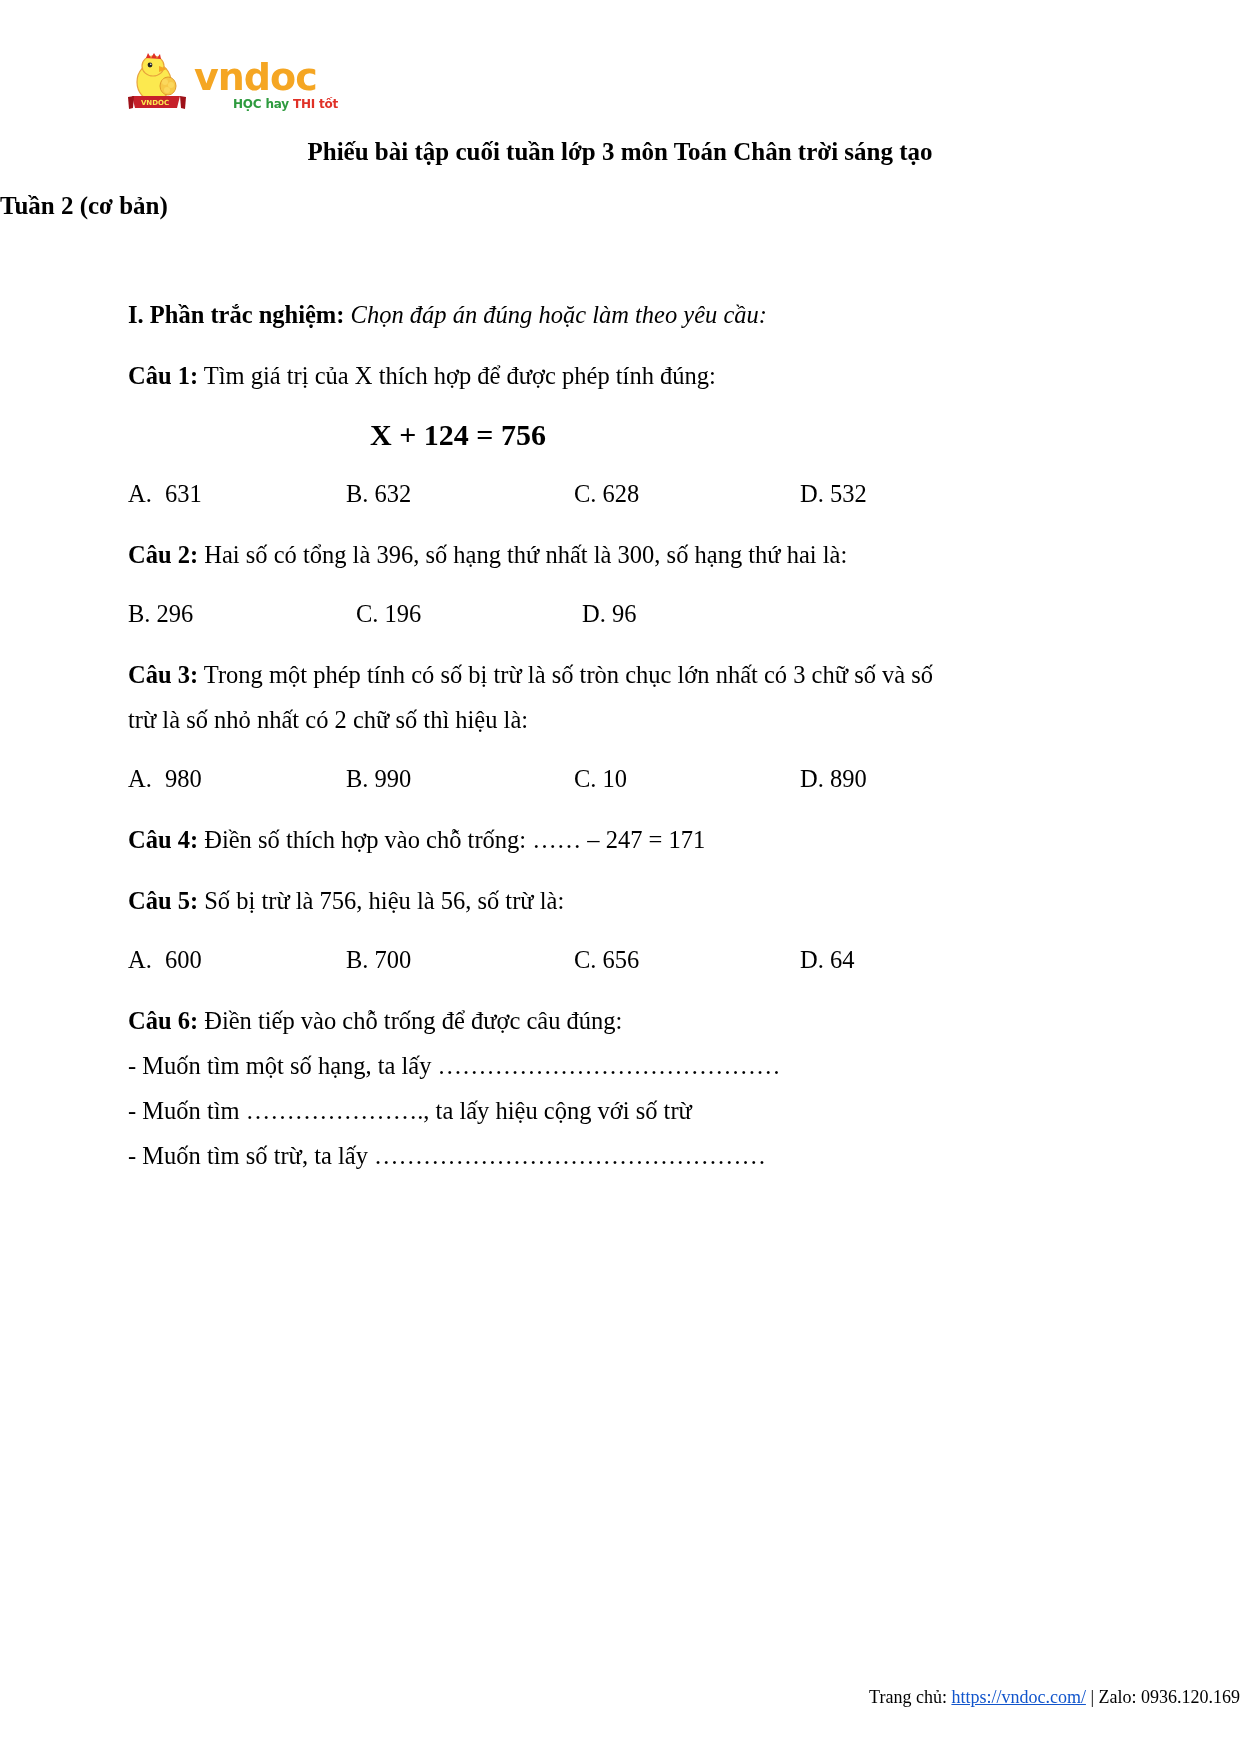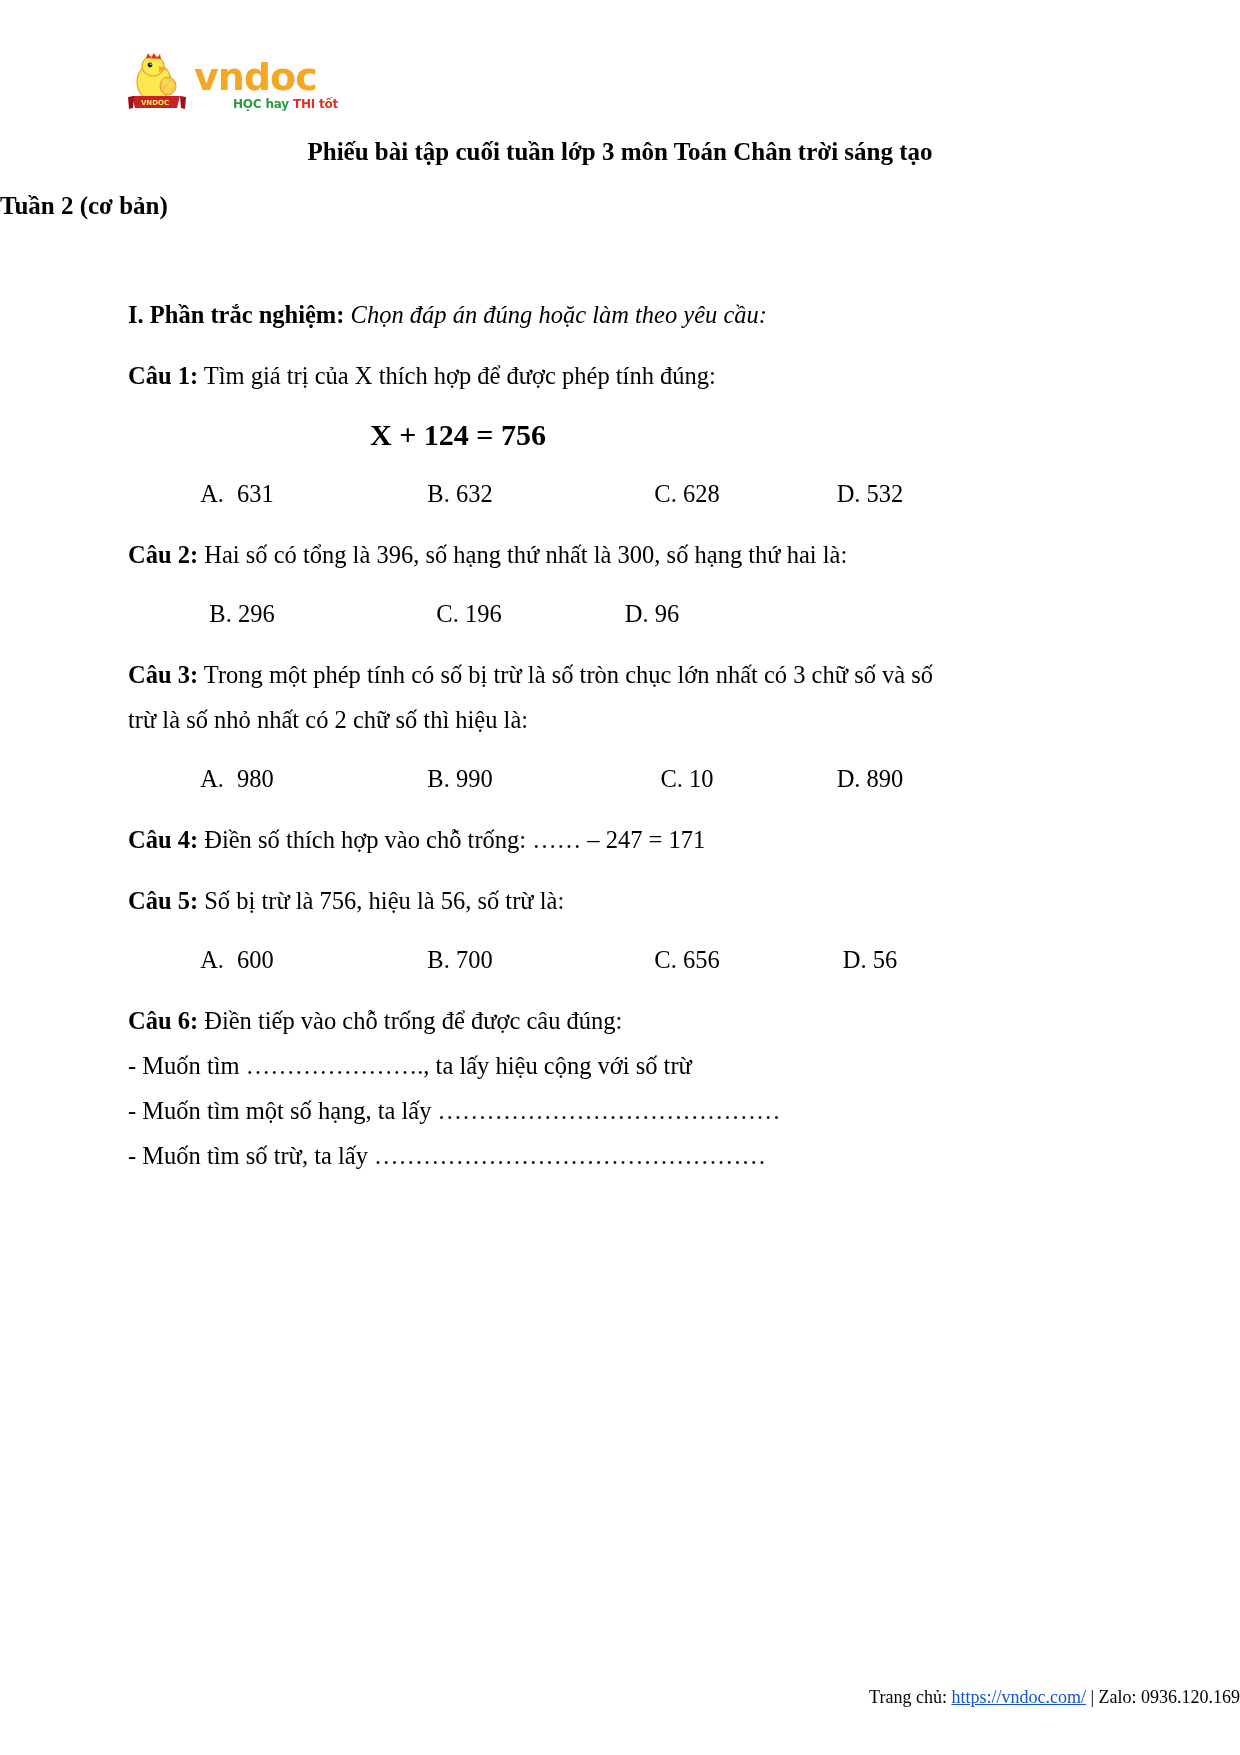--- a/index.html
+++ b/index.html
@@ -108,21 +108,20 @@
 
   
   .options {
     display: flex;
     font-size: 24.5px;
     line-height: 45px;
     margin: 14px 0 0 0;
   }
   .opt {
     flex: none;
-    text-align: center;
   }
   .opt-a { width: 218px; }
   .opt-b { width: 228px; }
   .opt-c { width: 226px; }
   .opt-d { width: 140px; }
   .opt-a .lbl { padding-right: 7px; }
 
   
   .footer {
     position: absolute;
@@ -200,26 +199,26 @@
       <div class="opt opt-d"><span class="lbl">D.</span> <span>890</span></div>
     </div>
 
     <p class="para gap-top"><span class="b">Câu 4:</span><span> Điền số thích hợp vào chỗ trống: …… – 247 = 171</span></p>
 
     <p class="para gap-top"><span class="b">Câu 5:</span><span> Số bị trừ là 756, hiệu là 56, số trừ là:</span></p>
     <div class="options">
       <div class="opt opt-a"><span class="lbl">A.</span> <span>600</span></div>
       <div class="opt opt-b"><span class="lbl">B.</span> <span>700</span></div>
       <div class="opt opt-c"><span class="lbl">C.</span> <span>656</span></div>
-      <div class="opt opt-d"><span class="lbl">D.</span> <span>56</span></div>
+      <div class="opt opt-d"><span class="lbl">D.</span> <span>64</span></div>
     </div>
 
     <p class="para gap-top"><span class="b">Câu 6:</span><span> Điền tiếp vào chỗ trống để được câu đúng:</span></p>
+    <p class="para">- Muốn tìm một số hạng, ta lấy ……………………………………</p>
     <p class="para">- Muốn tìm …………………., ta lấy hiệu cộng với số trừ</p>
-    <p class="para">- Muốn tìm một số hạng, ta lấy ……………………………………</p>
     <p class="para">- Muốn tìm số trừ, ta lấy …………………………………………</p>
 
   </div>
 
   <div class="footer">
     <span>Trang chủ: </span><a href="#">https://vndoc.com/</a><span> | Zalo: 0936.120.169</span>
   </div>
 
 </div>
 

